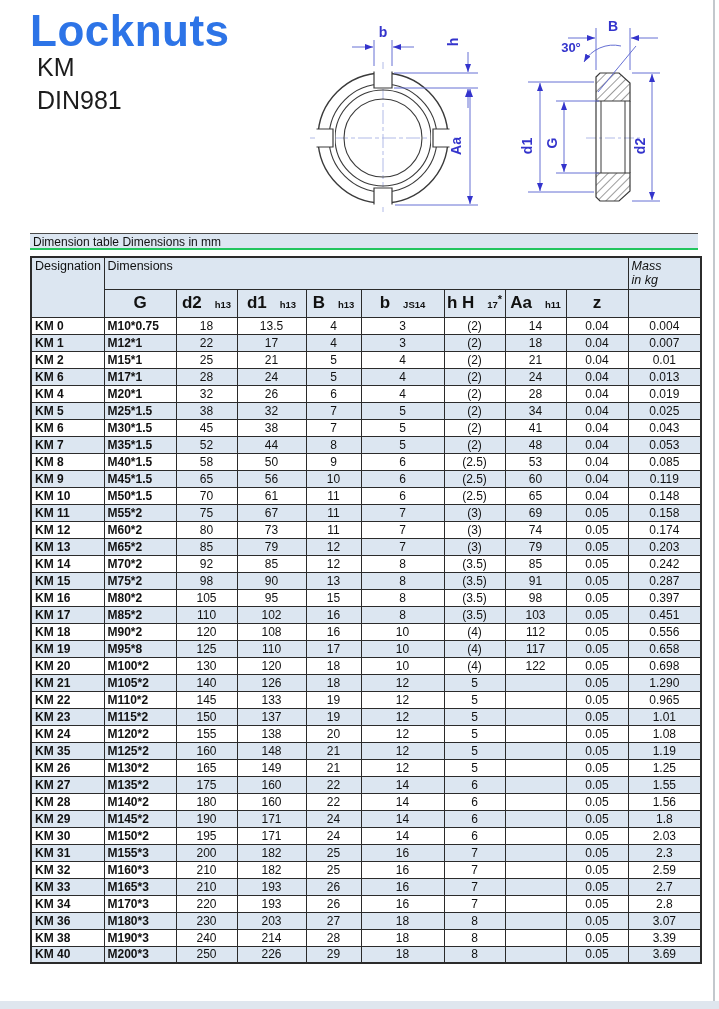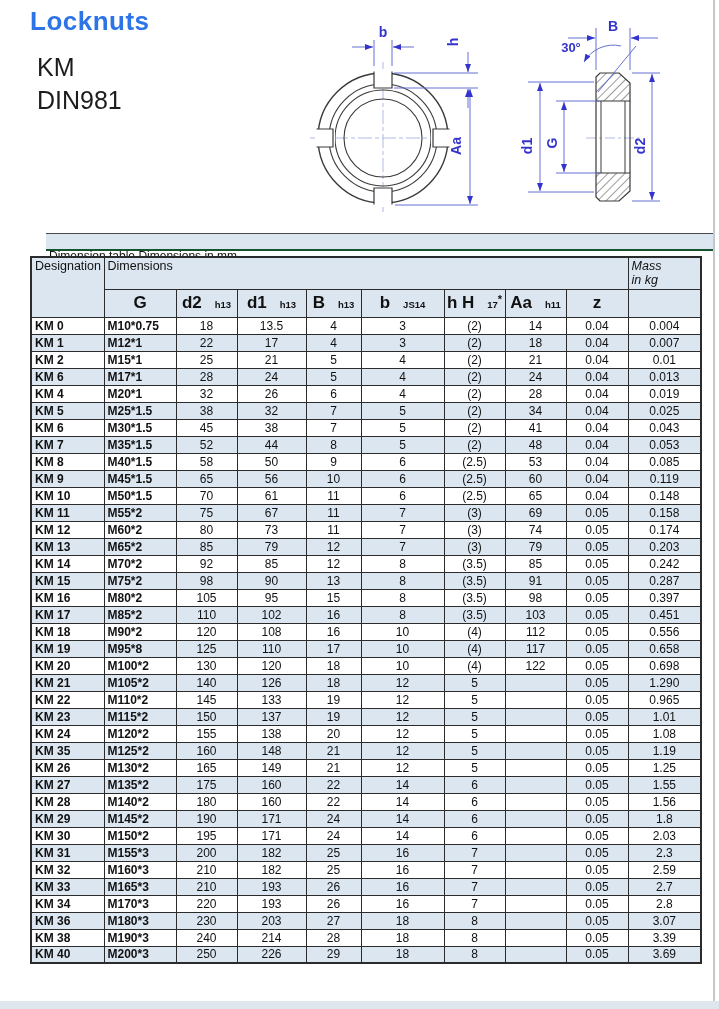--- a/index.html
+++ b/index.html
@@ -5,34 +5,34 @@
   * { margin:0; padding:0; box-sizing:border-box; }
   html,body { width:719px; height:1009px; }
   body {
     position:relative;
     background:#ffffff;
     font-family:"Liberation Sans", sans-serif;
     overflow:hidden;
   }
   .page-title {
     position:absolute; left:30px; top:6px;
-    font-size:26px; font-weight:bold; color:var(--accent,#2d74e7);
+    font-size:44px; font-weight:bold; color:var(--accent,#2d74e7);
     letter-spacing:0.5px;
   }
   .subtitle { position:absolute; left:37px; font-size:25px; color:#1c1c1c; }
   .subtitle.km { top:53px; }
   .subtitle.din { top:86px; }
 
   .drawing-svg { position:absolute; left:300px; top:5px; }
 
   .caption-bar {
-    position:absolute; left:46px; top:233px; width:668px; height:17px;
+    position:absolute; left:30px; top:233px; width:668px; height:17px;
     background:var(--shade,#dce6f1);
-    border-top:1px solid #4a4a4a; border-bottom:2px solid #14532d;
-    font-size:12px; color:#111; line-height:14px; padding:15px 0 0 3px;
+    border-top:1px solid #4a4a4a; border-bottom:2px solid #22c55e;
+    font-size:12px; color:#111; line-height:14px; padding:1px 0 0 3px;
   }
   .dim-table {
     position:absolute; left:30px; top:256px; width:670px;
     border-collapse:collapse; table-layout:fixed;
     border:2px solid #2b2b2b;
     padding-left:8px;
   }
   .dim-table th, .dim-table td {
     border:1px solid #2b2b2b; overflow:hidden; white-space:nowrap;
   }

